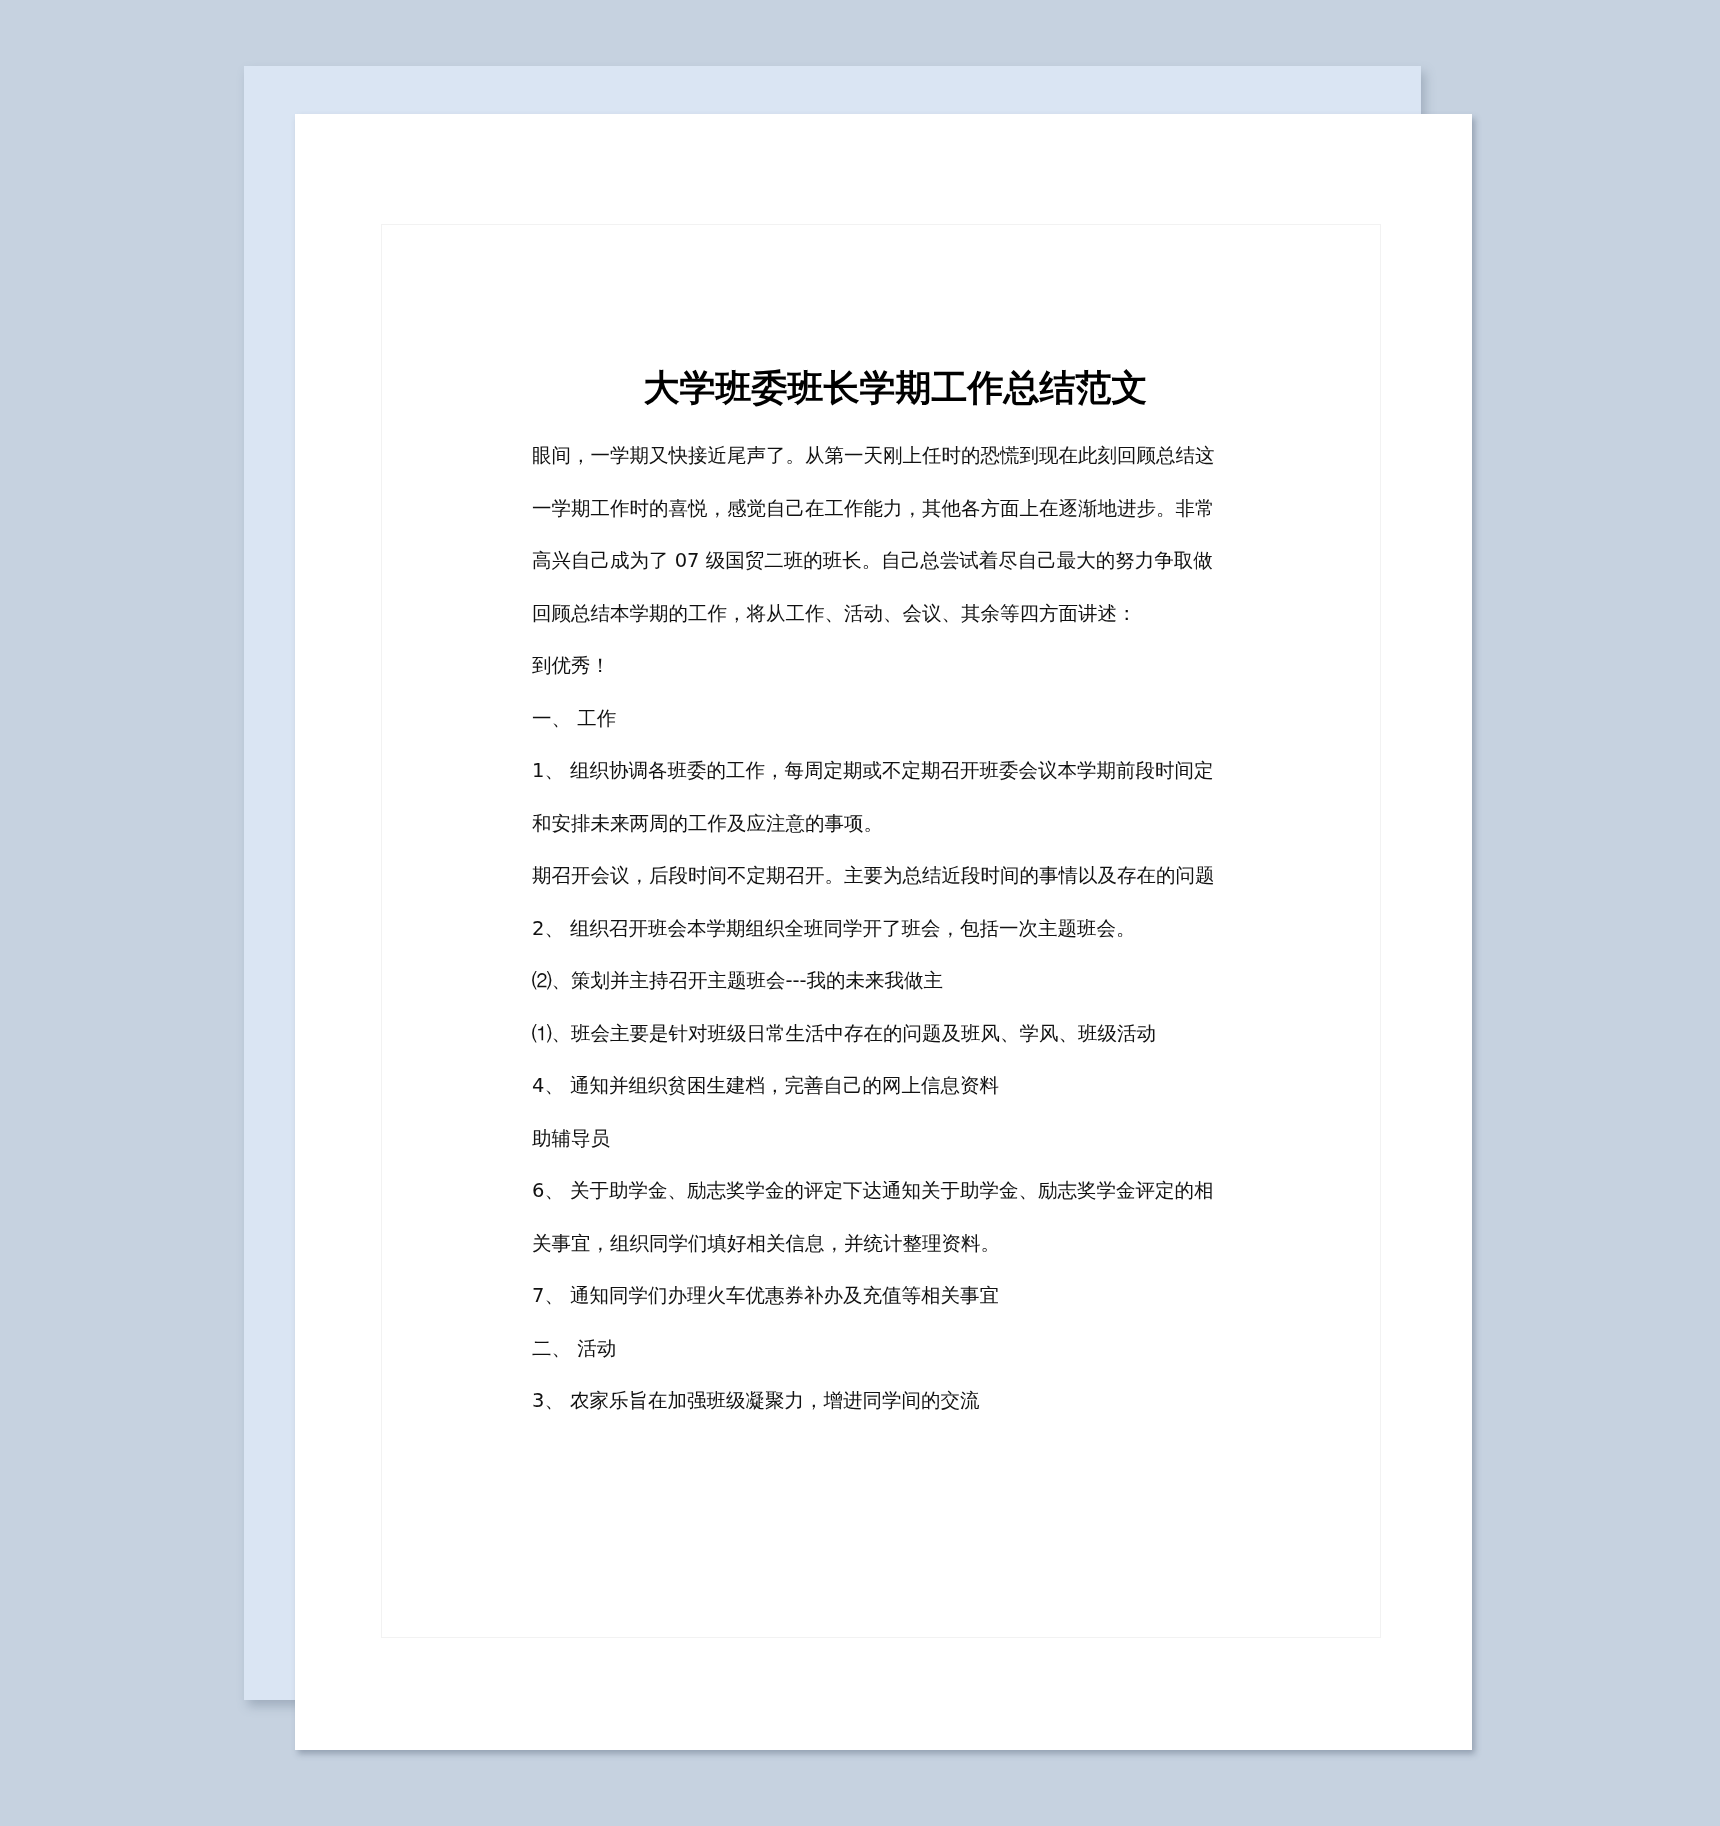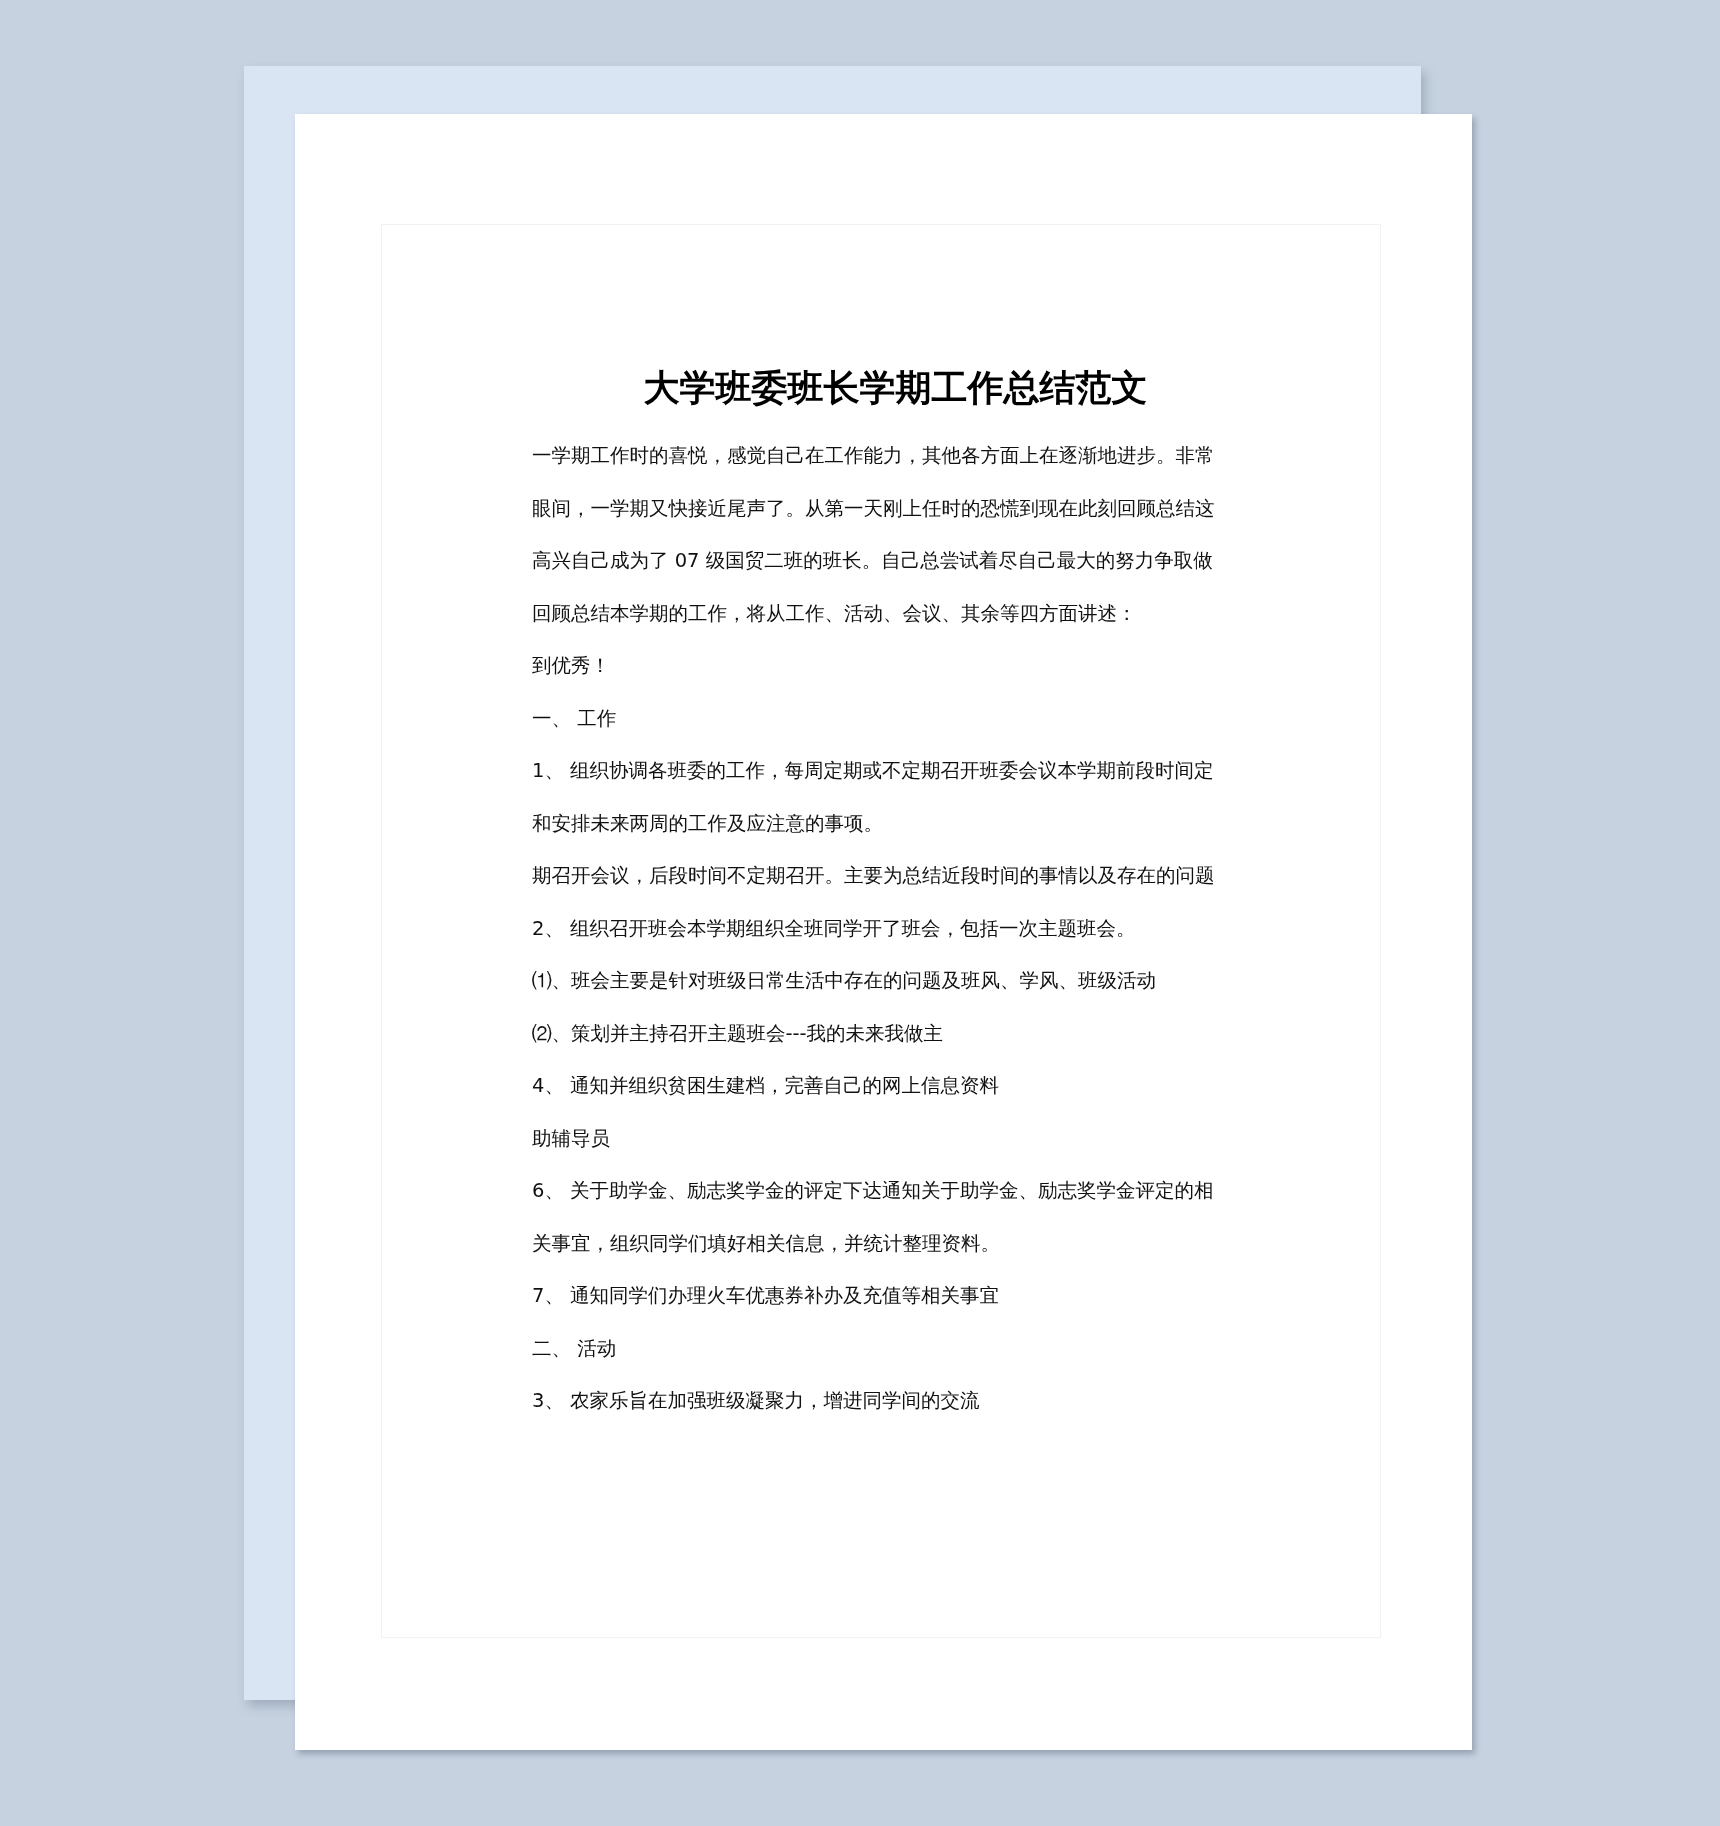--- a/index.html
+++ b/index.html
@@ -59,32 +59,32 @@
 <body>
 
 <div class="back-page"></div>
 
 <div class="front-page">
   <div class="inner-frame"></div>
 
   <h1 class="doc-title">大学班委班长学期工作总结范文</h1>
 
   <div class="doc-body">
+    <p>眼间，一学期又快接近尾声了。从第一天刚上任时的恐慌到现在此刻回顾总结这</p>
     <p>一学期工作时的喜悦，感觉自己在工作能力，其他各方面上在逐渐地进步。非常</p>
-    <p>眼间，一学期又快接近尾声了。从第一天刚上任时的恐慌到现在此刻回顾总结这</p>
     <p>高兴自己成为了 07 级国贸二班的班长。自己总尝试着尽自己最大的努力争取做</p>
     <p>回顾总结本学期的工作，将从工作、活动、会议、其余等四方面讲述：</p>
     <p>到优秀！</p>
     <p>一、 工作</p>
     <p>1、 组织协调各班委的工作，每周定期或不定期召开班委会议本学期前段时间定</p>
     <p>和安排未来两周的工作及应注意的事项。</p>
     <p>期召开会议，后段时间不定期召开。主要为总结近段时间的事情以及存在的问题</p>
     <p>2、 组织召开班会本学期组织全班同学开了班会，包括一次主题班会。</p>
+    <p>⑵、策划并主持召开主题班会---我的未来我做主</p>
     <p>⑴、班会主要是针对班级日常生活中存在的问题及班风、学风、班级活动</p>
-    <p>⑵、策划并主持召开主题班会---我的未来我做主</p>
     <p>4、 通知并组织贫困生建档，完善自己的网上信息资料</p>
     <p>助辅导员</p>
     <p>6、 关于助学金、励志奖学金的评定下达通知关于助学金、励志奖学金评定的相</p>
     <p>关事宜，组织同学们填好相关信息，并统计整理资料。</p>
     <p>7、 通知同学们办理火车优惠券补办及充值等相关事宜</p>
     <p>二、 活动</p>
     <p>3、 农家乐旨在加强班级凝聚力，增进同学间的交流</p>
   </div>
 </div>
 

